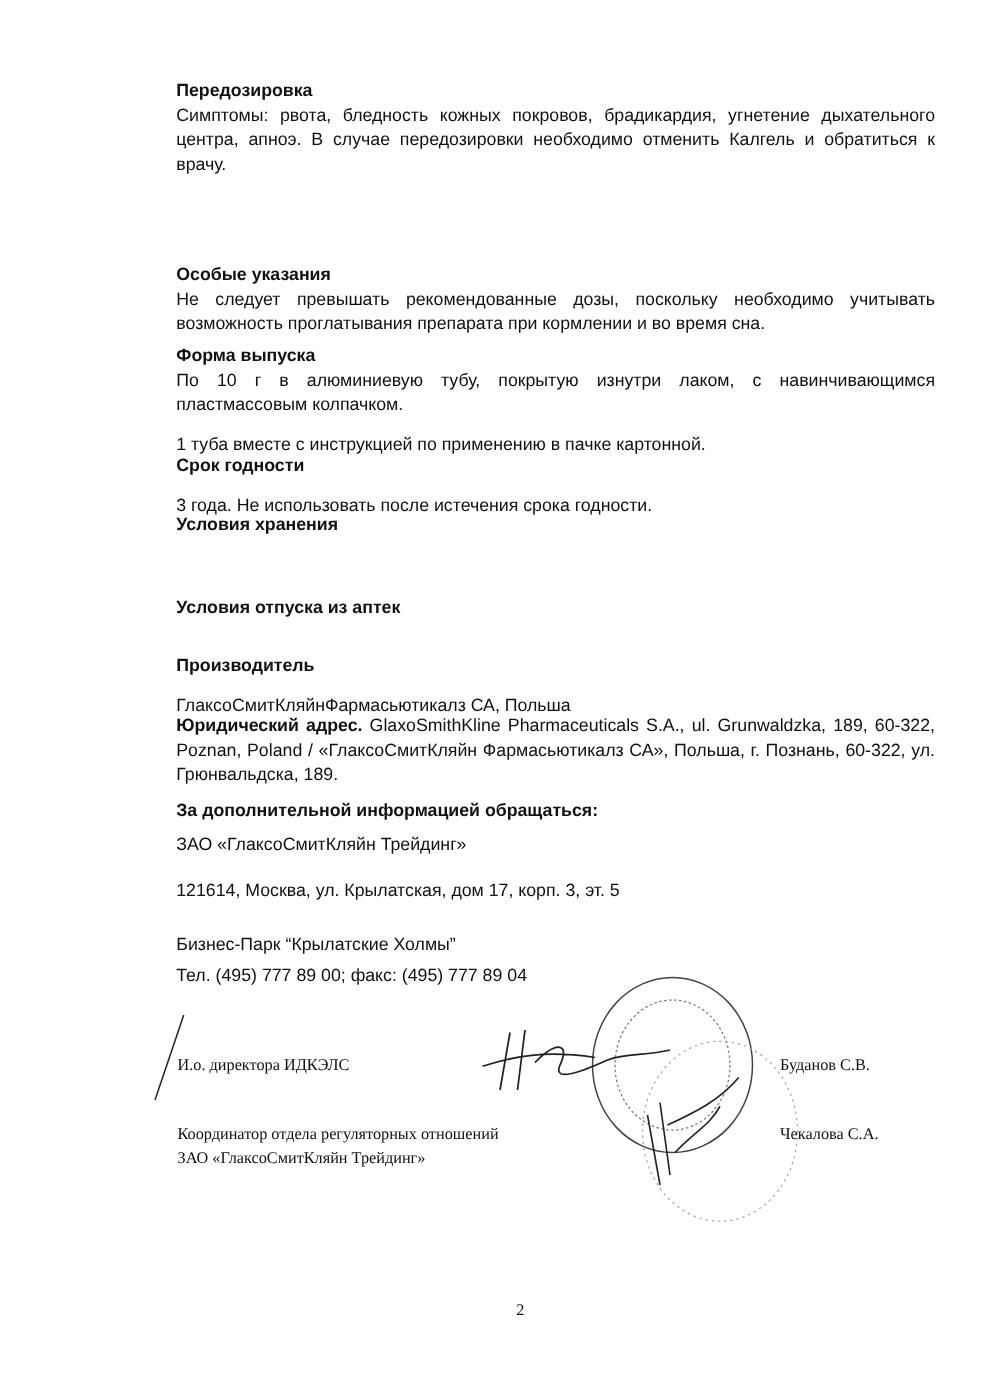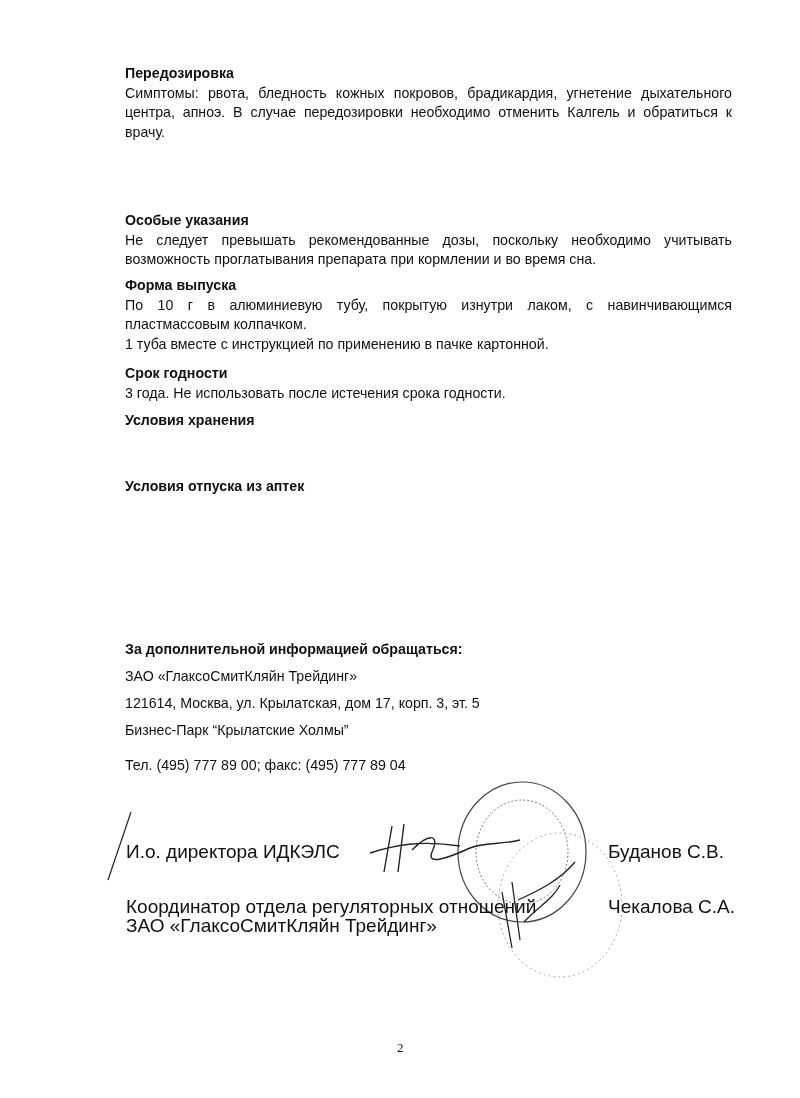--- a/index.html
+++ b/index.html
@@ -1,23 +1,23 @@
 <!DOCTYPE html>
 <html><head>
   <meta charset="utf-8">
   <style>
     html, body { margin: 0; padding: 0; background: #ffffff; }
     body { width: 800px; height: 1098px; position: relative; overflow: hidden; color: #111; font-family: "Liberation Sans", sans-serif; }
-    .page { position: absolute; left: 0; top: 0; width: 696px; height: 1098px; }
+    .page { position: absolute; left: 16px; top: 0; width: 696px; height: 1098px; }
     .sec { position: absolute; left: 125px; width: 607px; font-size: 14.2px; line-height: 19.5px; }
     .h { font-weight: bold; display: block; }
     .p { display: block; text-align: justify; text-align-last: left; }
-    .line { display: block; }
+    .line { display: block; margin-top: 12px; }
     .b { font-weight: bold; }
-    .sig { position: absolute; font-size: 19px; line-height: 19px; white-space: nowrap; }
+    .sig { position: absolute; font-size: 13px; line-height: 19px; white-space: nowrap; font-family: Liberation Serif, serif; }
     .pnum { position: absolute; left: 397px; top: 1040px; font-family: "Liberation Serif", serif; font-size: 13px; }
     svg.ink { position: absolute; left: 0; top: 0; pointer-events: none; }
   </style>
 </head>
 <body>
 
 <div class="page">
 
   <div class="sec" style="top:64px">
     <span class="h">Передозировка</span>
@@ -44,28 +44,35 @@
   </div>
 
   <div class="sec" style="top:411px">
     <span class="h">Условия хранения</span>
   </div>
 
   <div class="sec" style="top:477px">
     <span class="h">Условия отпуска из аптек</span>
   </div>
 
+  <div class="sec" style="top:524px">
+    <span class="h">Производитель</span>
+    <span class="line">ГлаксоСмитКляйнФармасьютикалз СА, Польша</span>
+  </div>
 
+  <div class="sec" style="top:572px">
+    <span class="p"><span class="b">Юридический адрес.</span><span> GlaxoSmithKline Pharmaceuticals S.A., ul. Grunwaldzka, 189, 60-322, Poznan, Poland / «ГлаксоСмитКляйн Фармасьютикалз СА», Польша, г. Познань, 60-322, ул. Грюнвальдска, 189.</span></span>
+  </div>
 
   <div class="sec" style="top:640px; line-height:19px">
     <span class="h">За дополнительной информацией обращаться:</span>
     <span class="line" style="margin-top:8px">ЗАО «ГлаксоСмитКляйн Трейдинг»</span>
-    <span class="line" style="margin-top:8px">121614, Москва, ул. Крылатская, дом 17, корп. 3, эт. 5</span>
-    <span class="line" style="margin-top:8px">Бизнес-Парк “Крылатские Холмы”</span>
-    <span class="line" style="margin-top:16px">Тел. (495) 777 89 00; факс: (495) 777 89 04</span>
+    <span class="line" style="margin-top:18px">121614, Москва, ул. Крылатская, дом 17, корп. 3, эт. 5</span>
+    <span class="line" style="margin-top:24px">Бизнес-Парк “Крылатские Холмы”</span>
+    <span class="line" style="margin-top:6px">Тел. (495) 777 89 00; факс: (495) 777 89 04</span>
   </div>
 
   <svg class="ink" width="800" height="1098">
     <g fill="none" stroke="#555" stroke-width="1">
       <ellipse cx="522" cy="852" rx="64" ry="70" stroke="#444" stroke-width="1.2"></ellipse>
       <ellipse cx="522" cy="852" rx="46" ry="52" stroke="#777" stroke-dasharray="2 2"></ellipse>
       <ellipse cx="560" cy="905" rx="62" ry="72" stroke="#aaa" stroke-dasharray="2 3"></ellipse>
     </g>
     <g fill="none" stroke="#222" stroke-width="1.4">
       <path d="M370 853 C 395 845, 420 840, 460 846 M392 826 L 384 872 M404 824 L 398 872 M412 850 C 430 832, 440 835, 432 852 C 426 866, 448 858, 470 848 C 485 842, 500 845, 520 840"></path>

